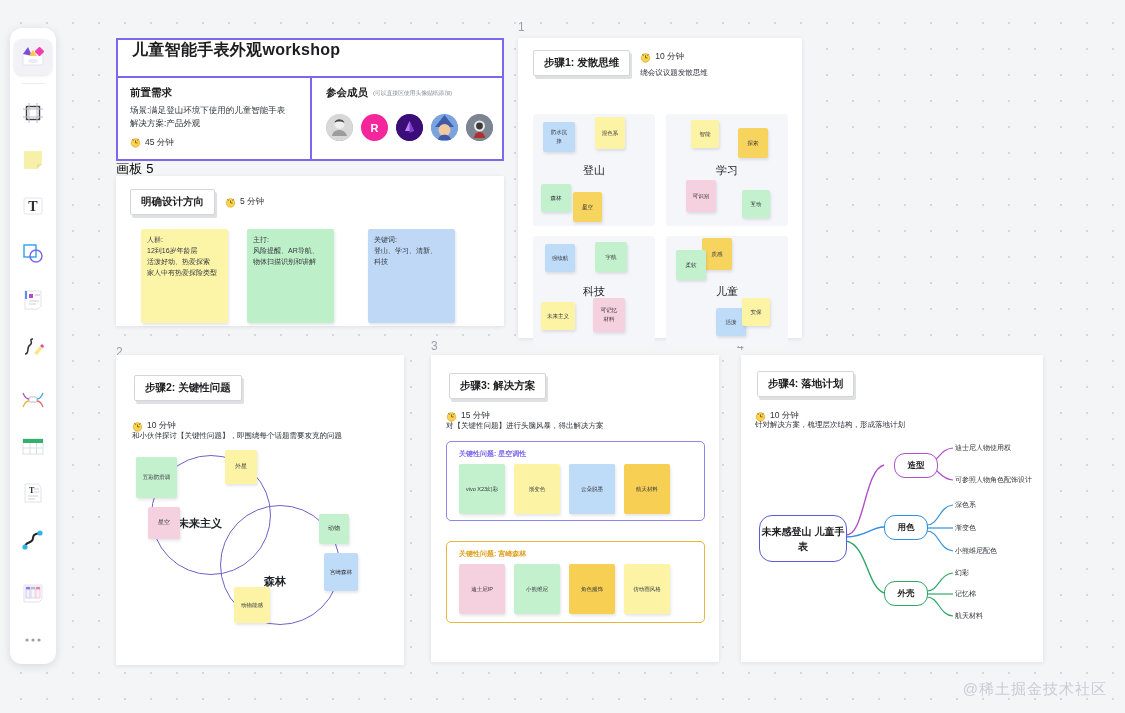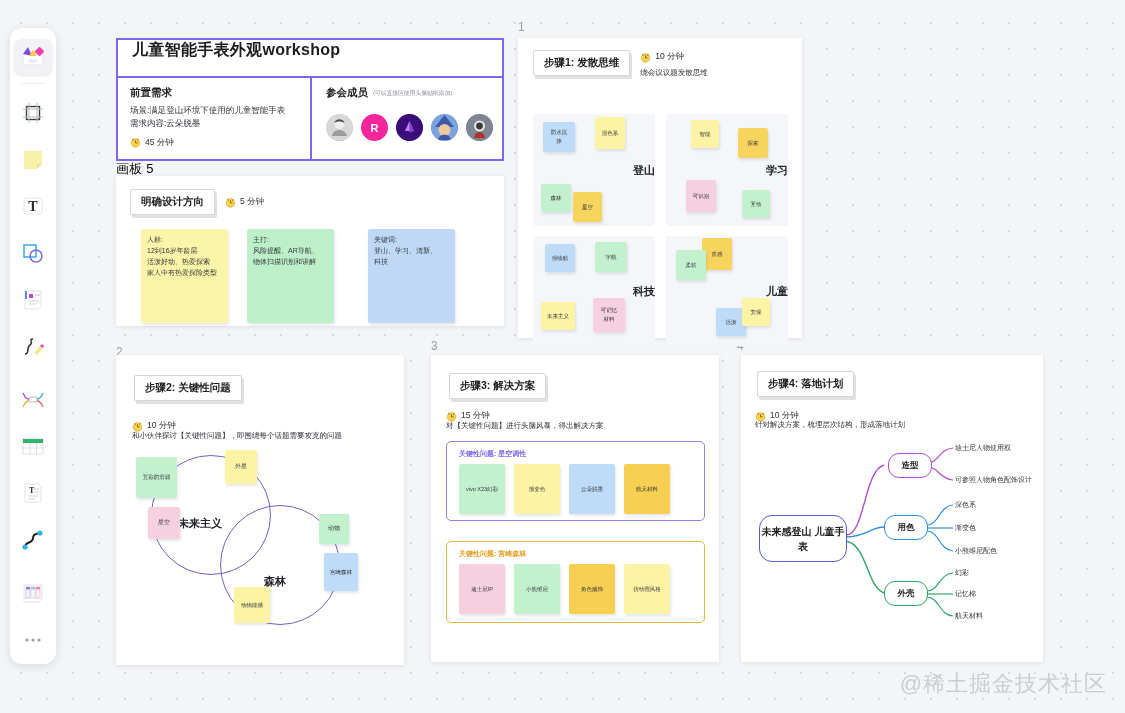--- a/index.html
+++ b/index.html
@@ -119,21 +119,21 @@
   .note.center { align-items: center; justify-content: center; text-align: center; }
 
   
   #f-diverge { left: 518px; top: 38px; width: 284px; height: 300px; }
   .quad {
     position: absolute; background: #f5f6fa; border-radius: 3px;
   }
   .quad-title {
     position: absolute; left: 0; right: 0; top: 50%;
     transform: translateY(-50%);
-    text-align: right; font-size: 11px; font-weight: 700; color: #22242a;
+    text-align: center; font-size: 11px; font-weight: 400; color: #22242a;
   }
 
   
   #f-key { left: 116px; top: 355px; width: 288px; height: 310px; }
   .venn { position: absolute; border: 1.3px solid #6c63c8; border-radius: 50%; }
   .venn-label {
     position: absolute; font-size: 11px; font-weight: 700; color: #22242a;
     white-space: nowrap;
   }
 
@@ -153,21 +153,21 @@
   .mm-node {
     position: absolute; border-radius: 11px; background: #fff;
     display:flex; align-items:center; justify-content:center;
     font-size: 8.5px; font-weight: 600; color:#1d1d1f;
   }
   .mm-leaf { position: absolute; font-size: 7px; color: #34363d; white-space: nowrap; }
 
   
   #watermark {
     position: absolute; right: 18px; bottom: 14px;
-    font-size: 22px; color: #c9ccd4; letter-spacing: 1px;
+    font-size: 15px; color: #c9ccd4; letter-spacing: 1px;
     user-select: none;
   }
 </style>
 </head>
 <body>
 
 <div id="canvas"></div>
 
 <div id="toolbar">
 
@@ -300,21 +300,21 @@
 <div class="frame-label" style="left:116px; top:160px; font-size:13px; color:#000000;">画板 5</div>
 
 <div id="f-title" class="frame">
   <div class="title-bar">
     <span>儿童智能手表外观workshop</span>
   </div>
   <div class="cols">
     <div class="col-l">
       <div class="sec-h">前置需求</div>
       <div class="sec-line">场景:满足登山环境下使用的儿童智能手表</div>
-      <div class="sec-line" style="margin-top:1px;">需求内容:云朵脱墨</div>
+      <div class="sec-line" style="margin-top:1px;">解决方案:产品外观</div>
       <div class="time-row">
         <svg class="clock" viewBox="0 0 16 16">
           <circle cx="8" cy="8.6" r="6.2" fill="#fbd34d" stroke="#d9a520" stroke-width="1"></circle>
           <path d="M8 5 V8.6 H11" fill="none" stroke="#6b5410" stroke-width="1.2"></path>
           <path d="M3.4 3.4 L5.6 5.1 M12.6 3.4 L10.4 5.1" stroke="#6b5410" stroke-width="1.2"></path>
         </svg>
         <span class="tt">45 分钟</span>
       </div>
     </div>
     <div class="col-r">
@@ -526,21 +526,21 @@
     <path d="M186 176 C198 176 198 195 212 196" fill="none" stroke="#2f8fe0" stroke-width="1.2"></path>
 
     <path d="M186 236 C198 236 198 219 212 218" fill="none" stroke="#2fa866" stroke-width="1.2"></path>
     <path d="M186 239 C198 239 200 239 212 239" fill="none" stroke="#2fa866" stroke-width="1.2"></path>
     <path d="M186 242 C198 242 198 260 212 261" fill="none" stroke="#2fa866" stroke-width="1.2"></path>
   </svg>
 
   <div class="mm-root" style="left:18px;top:160px;width:88px;height:47px;">未来感登山
 儿童手表</div>
 
-  <div class="mm-node" style="left:147px;top:98px;width:44px;height:25px;border:1.4px solid #b04ecb;">造型</div>
+  <div class="mm-node" style="left:153px;top:98px;width:44px;height:25px;border:1.4px solid #b04ecb;">造型</div>
   <div class="mm-node" style="left:143px;top:160px;width:44px;height:25px;border:1.4px solid #2f8fe0;">用色</div>
   <div class="mm-node" style="left:143px;top:226px;width:44px;height:25px;border:1.4px solid #2fa866;">外壳</div>
 
   <div class="mm-leaf" style="left:214px;top:88px;">迪士尼人物使用权</div>
   <div class="mm-leaf" style="left:214px;top:120px;">可参照人物角色配饰设计</div>
 
   <div class="mm-leaf" style="left:214px;top:145px;">深色系</div>
   <div class="mm-leaf" style="left:214px;top:168px;">渐变色</div>
   <div class="mm-leaf" style="left:214px;top:191px;">小熊维尼配色</div>
 

